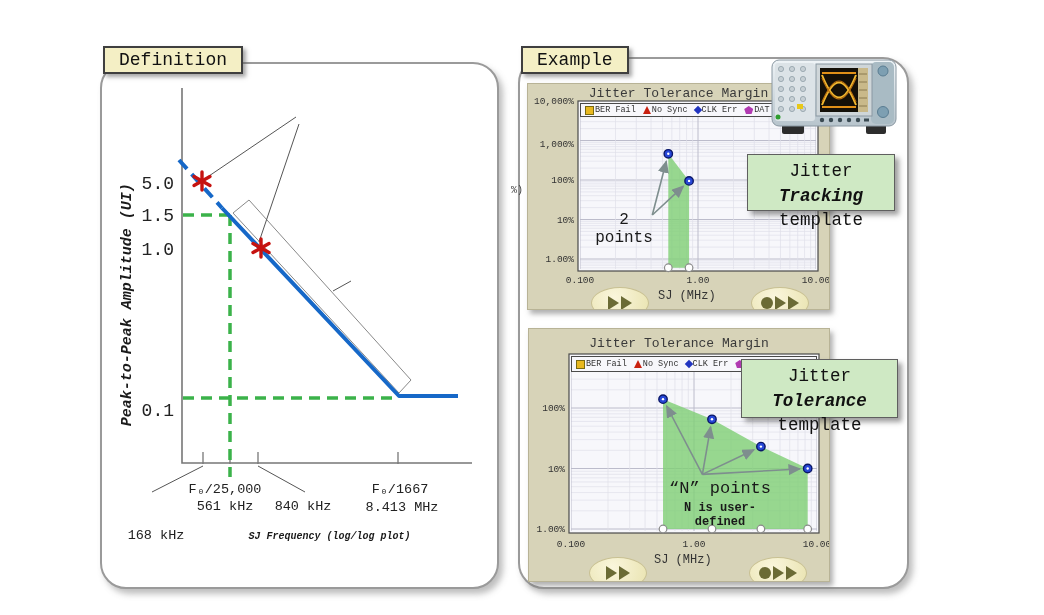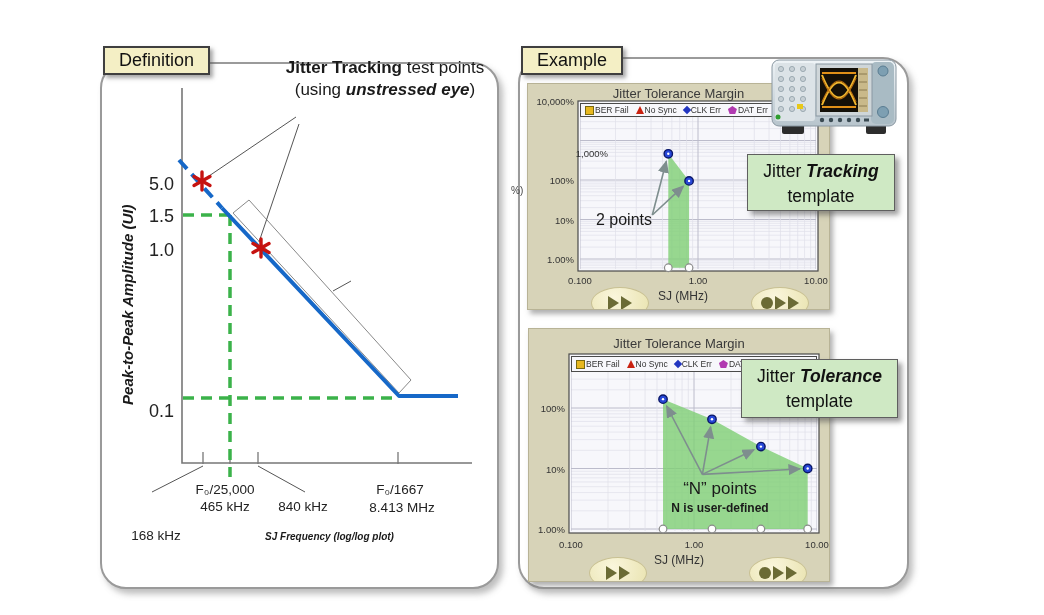--- a/index.html
+++ b/index.html
@@ -1,17 +1,17 @@
 <!DOCTYPE html>
 <html><head>
 <meta charset="utf-8">
 <style>
   html,body{margin:0;padding:0;background:#fff;}
   #stage{position:relative;width:1044px;height:615px;background:#fff;overflow:hidden;
-         font-family:Liberation Sans, sans-serif;color:#1a1a1a;}
+         font-family:Liberation Mono, monospace;color:#1a1a1a;}
   .panel{position:absolute;background:#fff;border:2px solid #9a9a9a;border-radius:26px;
          box-shadow:4px 5px 6px rgba(110,110,110,.45);z-index:1;}
   .tag{position:absolute;z-index:6;background:#f4efc5;border:2px solid #3f3f3f;
        box-shadow:3px 3px 4px rgba(80,80,80,.5);font-size:18px;padding:2px 14px;color:#111;}
   .b{font-weight:bold;}
   .bi{font-weight:bold;font-style:italic;}
   .note{position:absolute;text-align:center;line-height:1.3;z-index:2;}
   .ylab{position:absolute;width:34px;text-align:right;font-size:18px;color:#222;z-index:2;}
   .xfreq{position:absolute;text-align:center;font-size:13.5px;color:#222;z-index:2;}
   #svg-layer{position:absolute;left:0;top:0;z-index:2;pointer-events:none;}
@@ -91,34 +91,33 @@
           <line x1="210" y1="176.5" x2="194" y2="185.5"></line>
         </g>
       <g>
           <line x1="261" y1="239" x2="261" y2="257"></line>
           <line x1="253" y1="243.5" x2="269" y2="252.5"></line>
           <line x1="269" y1="243.5" x2="253" y2="252.5"></line>
         </g>
     </g>
   </svg>
 
-  <div class="note" style="left:262px;top:57px;width:246px;font-size:17px;"><span class="b">Jitter Tracking</span><span> test points (using </span><span class="bi">unstressed eye</span><span>)</span></div>
 
 
   <div class="ylab" style="left:140px;top:174px;">5.0</div>
   <div class="ylab" style="left:140px;top:206px;">1.5</div>
   <div class="ylab" style="left:140px;top:240px;">1.0</div>
   <div class="ylab" style="left:140px;top:390px;margin-top:11px;">0.1</div>
 
   <div class="note bi" style="left:-62px;top:295px;width:380px;font-size:15px;transform:rotate(-90deg);">Peak-to-Peak Amplitude (UI)</div>
 
   <div class="xfreq" style="left:179px;top:482px;width:92px;">F₀/25,000</div>
   <div class="xfreq" style="left:354px;top:482px;width:92px;">F₀/1667</div>
   <div class="xfreq" style="left:117px;top:528px;width:78px;">168 kHz</div>
-  <div class="xfreq" style="left:186px;top:499px;width:78px;">465 kHz</div>
+  <div class="xfreq" style="left:186px;top:499px;width:78px;">561 kHz</div>
   <div class="xfreq" style="left:264px;top:499px;width:78px;">840 kHz</div>
   <div class="xfreq" style="left:356px;top:500px;width:92px;">8.413 MHz</div>
 
   <div class="note bi" style="left:222px;top:530px;width:215px;font-size:10px;">SJ Frequency (log/log plot)</div>
 
   <div class="panel" style="left:518px;top:57px;width:387px;height:528px;"></div>
   <div class="tag" style="left:521px;top:46px;">Example</div>
 
   <div id="yfrag">%)</div>
 
@@ -222,21 +221,21 @@
         <span class="legend-item">
           <span class="mk mk-pentagon" style="background: rgb(177, 58, 177);"></span>
           <span>DAT Err</span>
         </span>
         <span class="legend-item">
           <span class="mk mk-circle" style="background: rgb(47, 158, 47);"></span>
           <span></span>
         </span>
       </div>
       <div class="ticklab yt" style="left: 0px; top: 12px; width: 46px;">10,000%</div>
-      <div class="ticklab yt" style="left: 0px; top: 64px; width: 46px; margin-left: 34px;">1,000%</div>
+      <div class="ticklab yt" style="left: 0px; top: 55px; width: 46px;">1,000%</div>
       <div class="ticklab yt" style="left: 0px; top: 91px; width: 46px;">100%</div>
       <div class="ticklab yt" style="left: 0px; top: 130.5px; width: 46px;">10%</div>
       <div class="ticklab yt" style="left: 0px; top: 170px; width: 46px;">1.00%</div>
       <div class="ticklab xt" style="left: 32px; top: 191px;">0.100</div>
       <div class="ticklab xt" style="left: 150px; top: 191px;">1.00</div>
       <div class="ticklab xt" style="left: 268px; top: 191px;">10.00</div>
       <div class="xlab" style="left: 130px; top: 205px; width: 80px;">SJ (MHz)</div>
       <div class="ovalbtn" style="left: 63px; top: 203px;">
         <span class="tri"></span>
         <span class="tri"></span>

